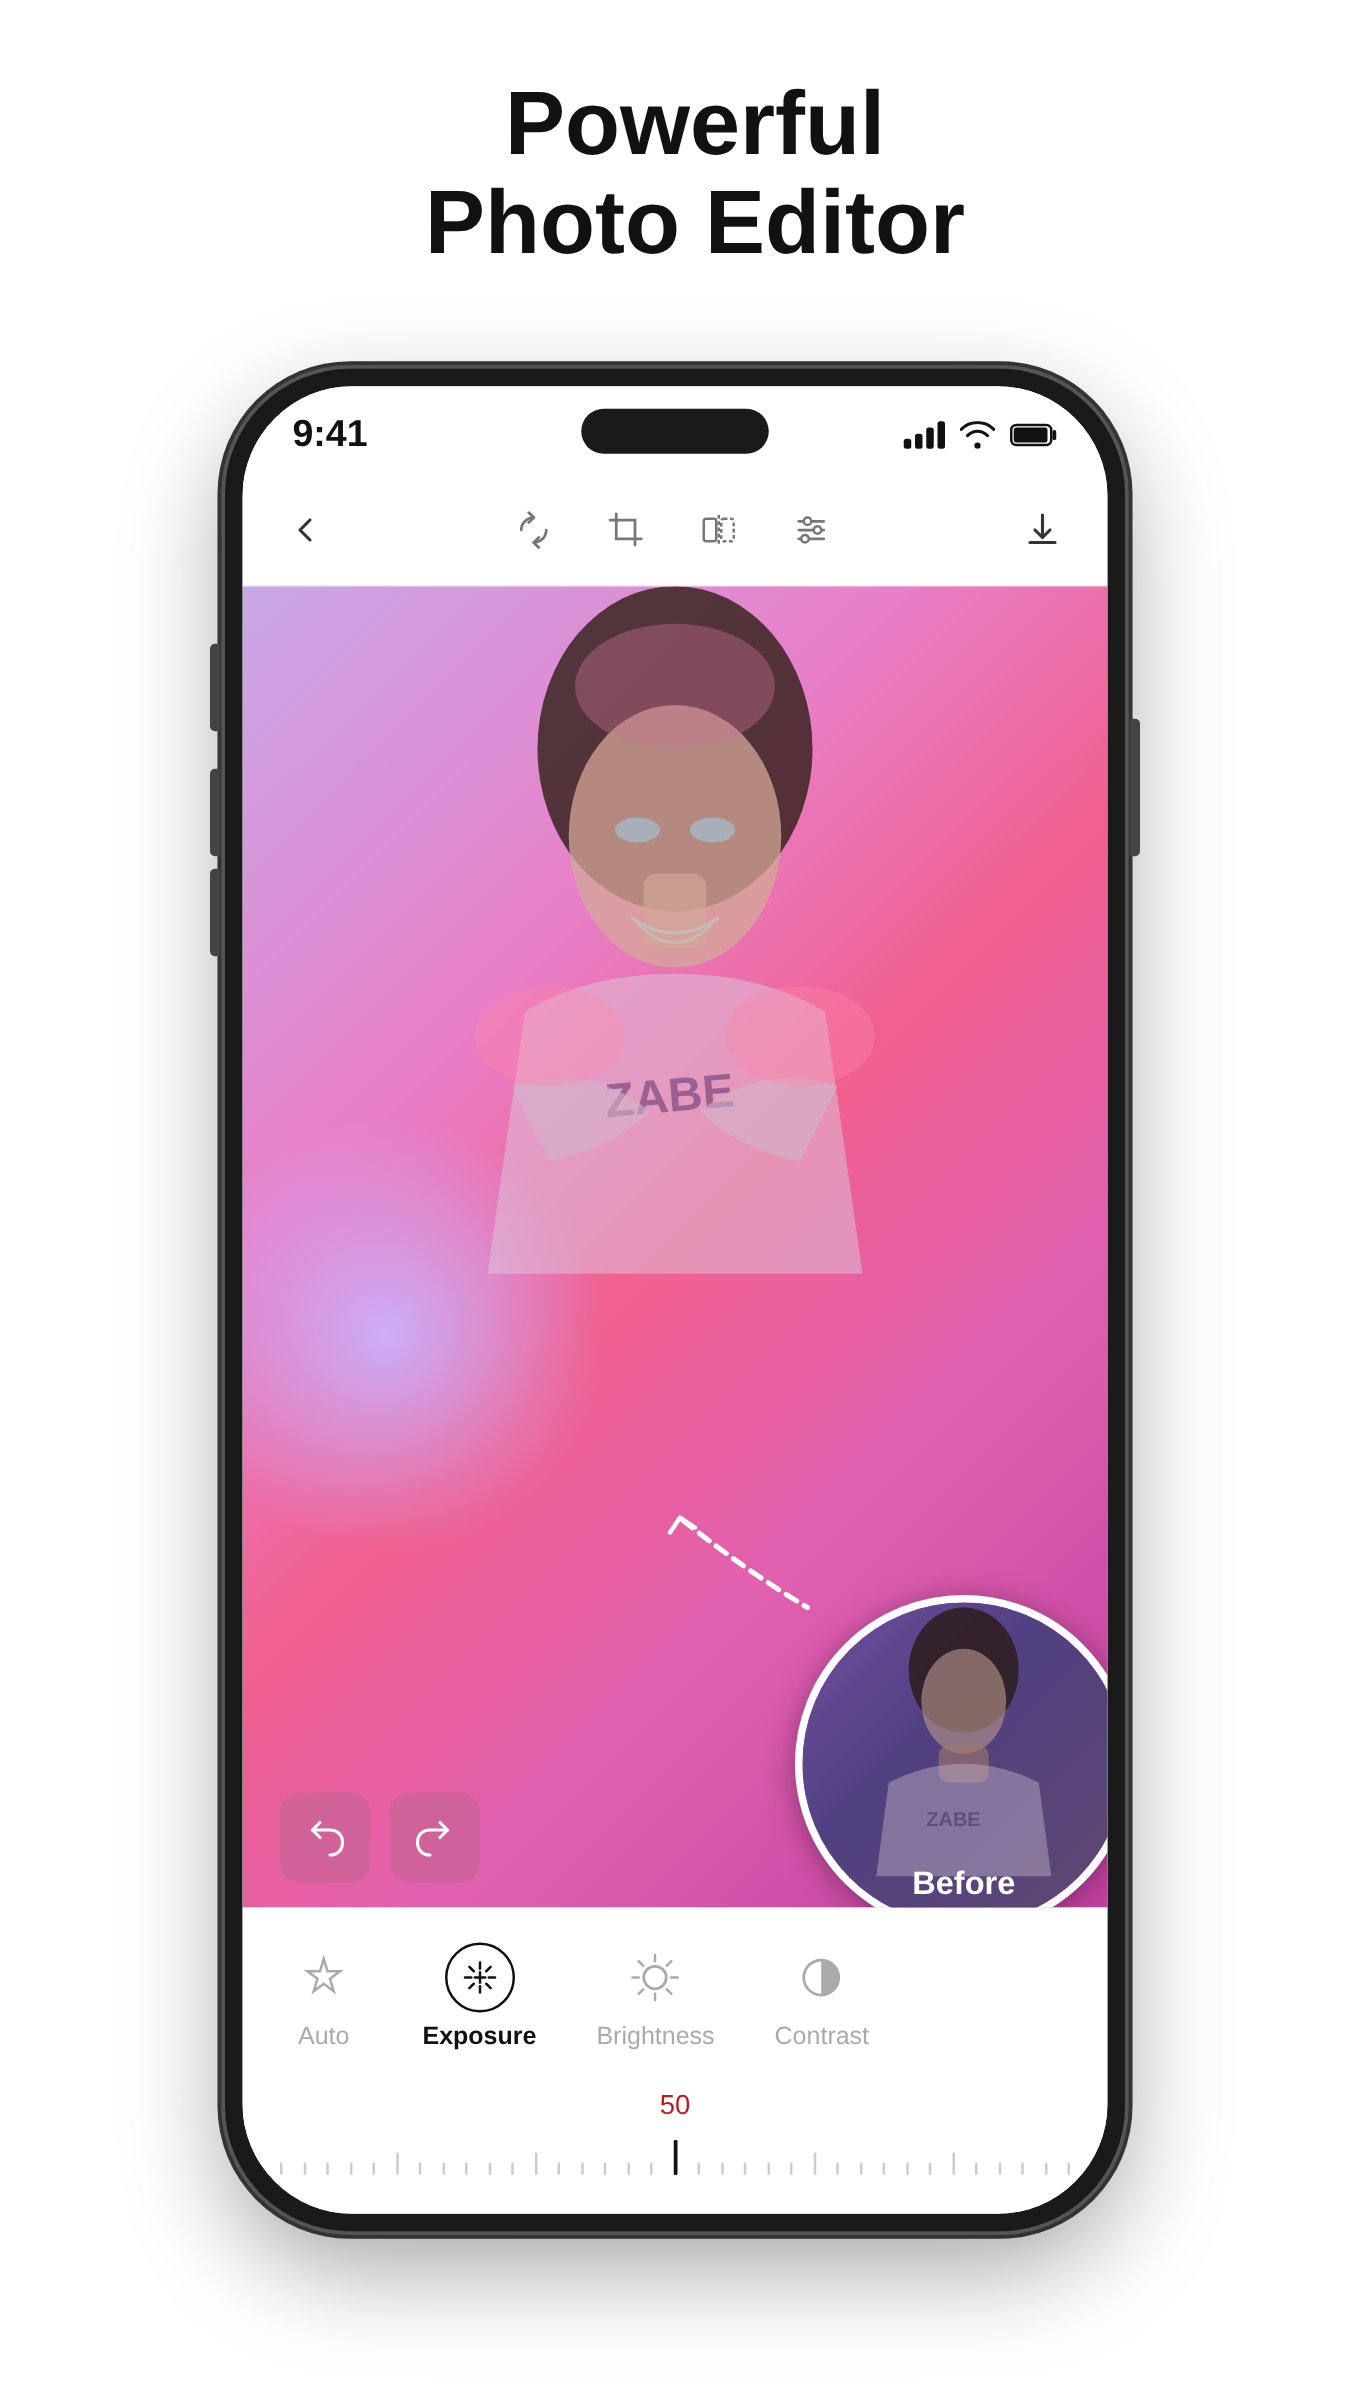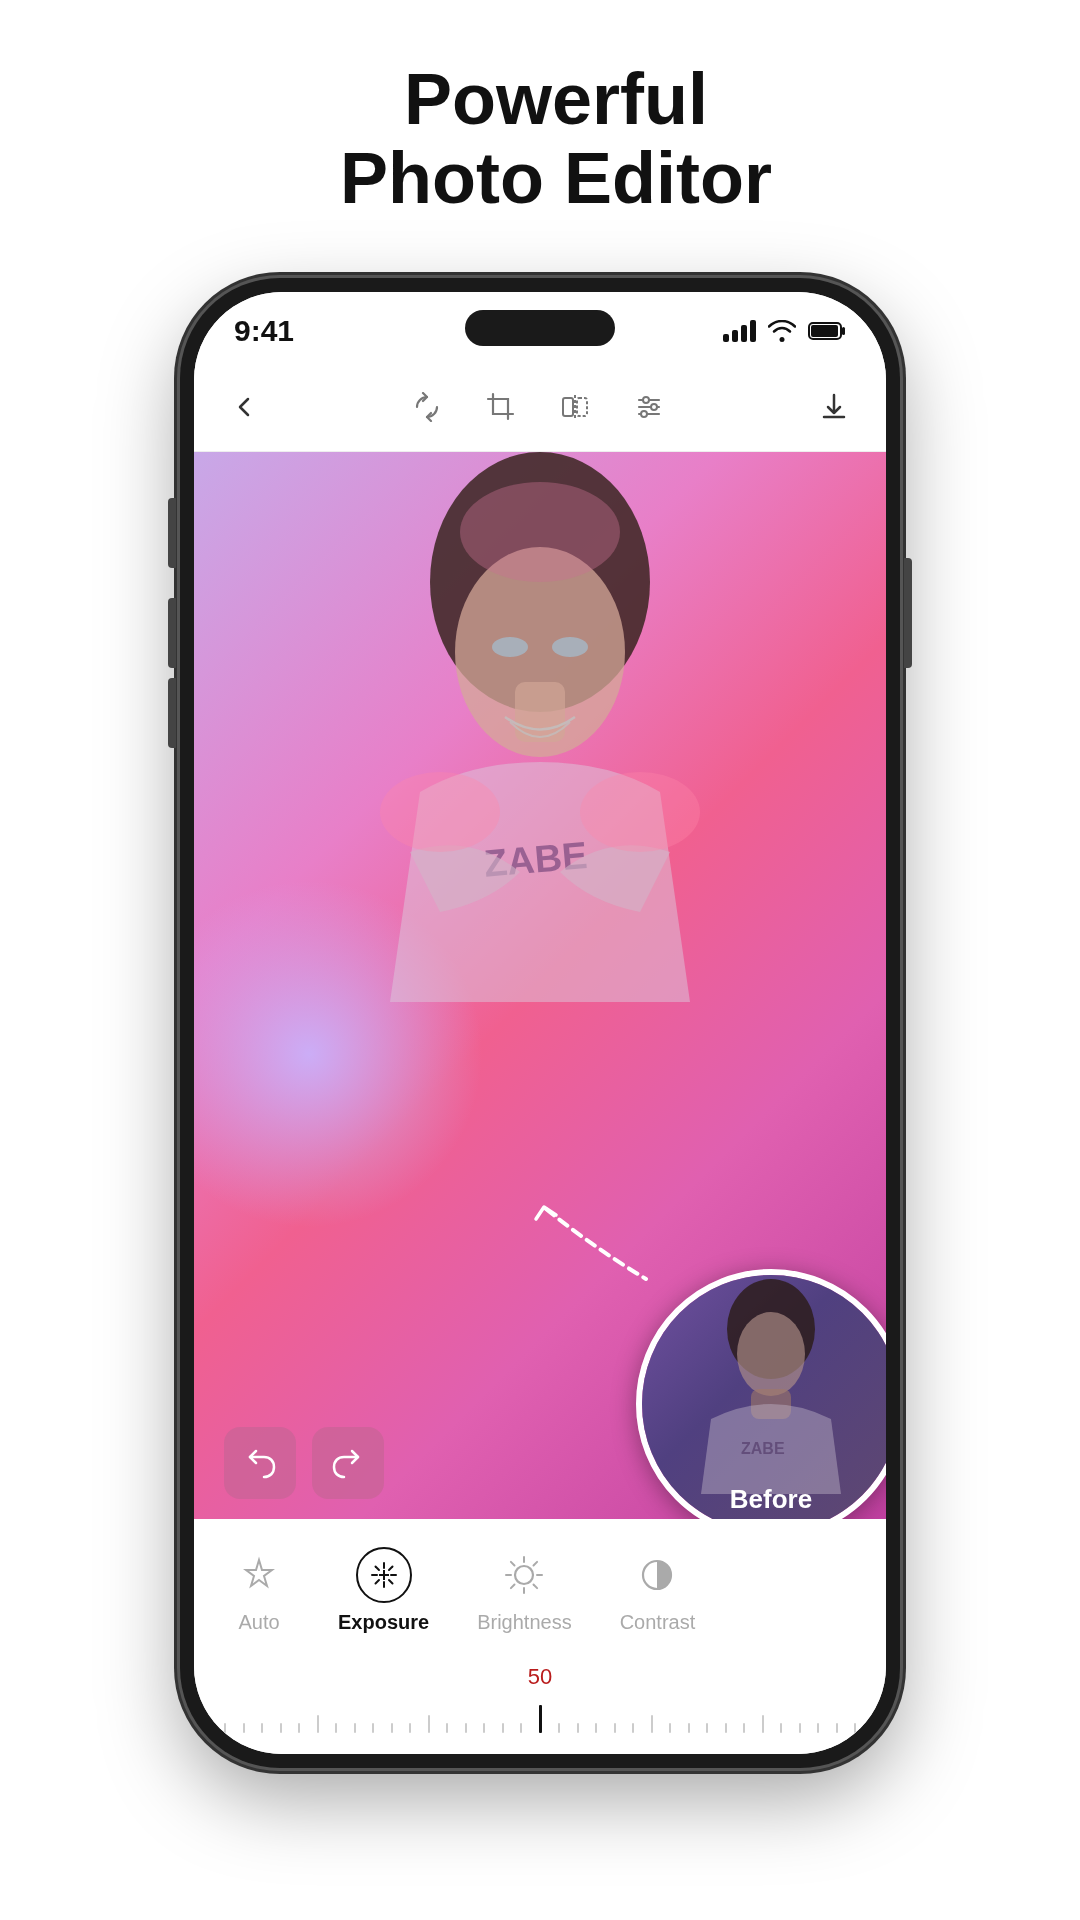--- a/index.html
+++ b/index.html
@@ -27,21 +27,21 @@
 
     
     .phone-wrapper {
       position: relative;
       width: 720px;
       height: 1520px;
     }
 
     .phone-frame {
       position: absolute;
-      top: 0; left: 0;
+      top: 17px; left: 0;
       width: 720px;
       height: 1490px;
       background: #1a1a1a;
       border-radius: 100px;
       box-shadow:
         0 0 0 3px #555,
         0 0 0 6px #333,
         0 30px 80px rgba(0,0,0,0.35);
     }
 
@@ -220,20 +220,21 @@
       display: flex;
       align-items: center;
       justify-content: center;
       cursor: pointer;
     }
 
     
     .edit-panel {
       background: white;
       flex-shrink: 0;
+      padding-bottom: 10px;
     }
 
     .edit-tools {
       display: flex;
       justify-content: flex-start;
       padding: 18px 10px 10px;
       gap: 0;
       overflow-x: auto;
     }
 

